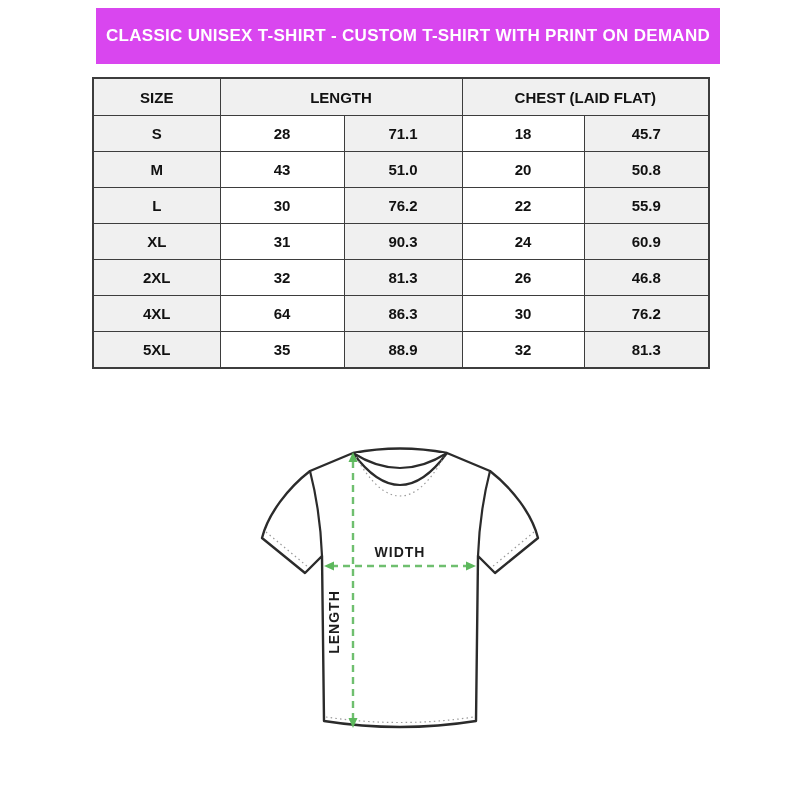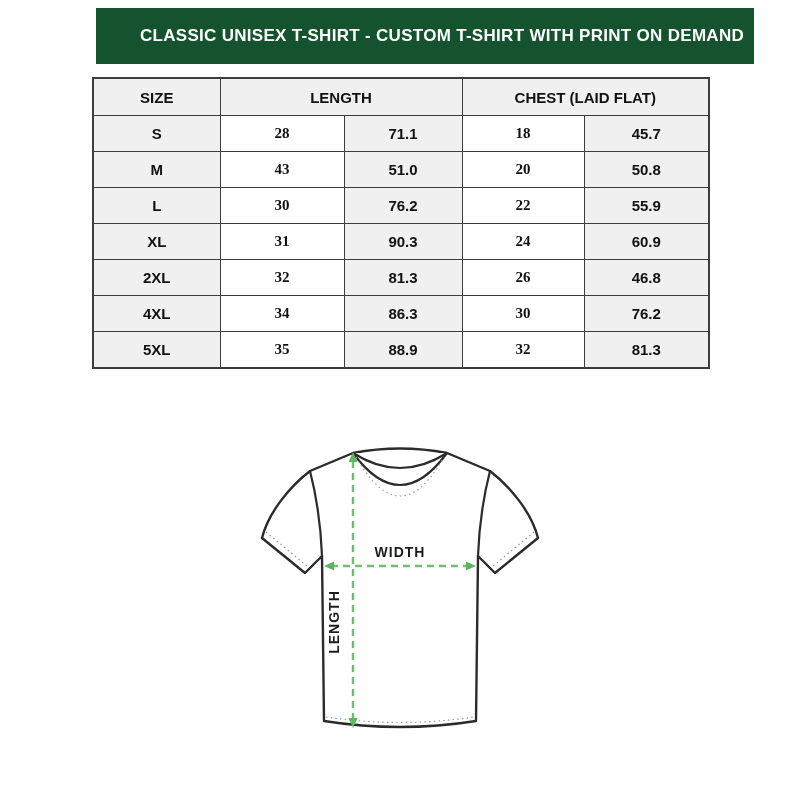--- a/index.html
+++ b/index.html
@@ -14,25 +14,24 @@
     height: 800px;
     background: #ffffff;
     overflow: hidden;
   }
   .banner {
     position: absolute;
     left: 96px;
     top: 8px;
     width: 624px;
     height: 56px;
-    background: #14532d;
+    background: #d946ef;
     display: flex;
     align-items: center;
     justify-content: center;
-    padding-left: 34px;
   }
   .banner span {
     color: #ffffff;
     font-weight: bold;
     font-size: 17px;
     letter-spacing: 0.3px;
     white-space: nowrap;
   }
   table.size-chart {
     position: absolute;
@@ -55,21 +54,21 @@
   table.size-chart th {
     height: 36px;
     background: #f0f0f0;
     font-weight: bold;
   }
   table.size-chart td {
     height: 35px;
     font-weight: bold;
   }
   td.shade { background: #f0f0f0; }
-  td.plain { background: #ffffff; font-family: Liberation Serif, serif; }
+  td.plain { background: #ffffff; }
   .diagram {
     position: absolute;
     left: 250px;
     top: 440px;
     width: 300px;
     height: 300px;
   }
   .note {
     position: absolute;
     left: 0;
@@ -136,21 +135,21 @@
       </tr>
       <tr>
         <td class="shade">2XL</td>
         <td class="plain">32</td>
         <td class="shade">81.3</td>
         <td class="plain">26</td>
         <td class="shade">46.8</td>
       </tr>
       <tr>
         <td class="shade">4XL</td>
-        <td class="plain">34</td>
+        <td class="plain">64</td>
         <td class="shade">86.3</td>
         <td class="plain">30</td>
         <td class="shade">76.2</td>
       </tr>
       <tr>
         <td class="shade">5XL</td>
         <td class="plain">35</td>
         <td class="shade">88.9</td>
         <td class="plain">32</td>
         <td class="shade">81.3</td>

